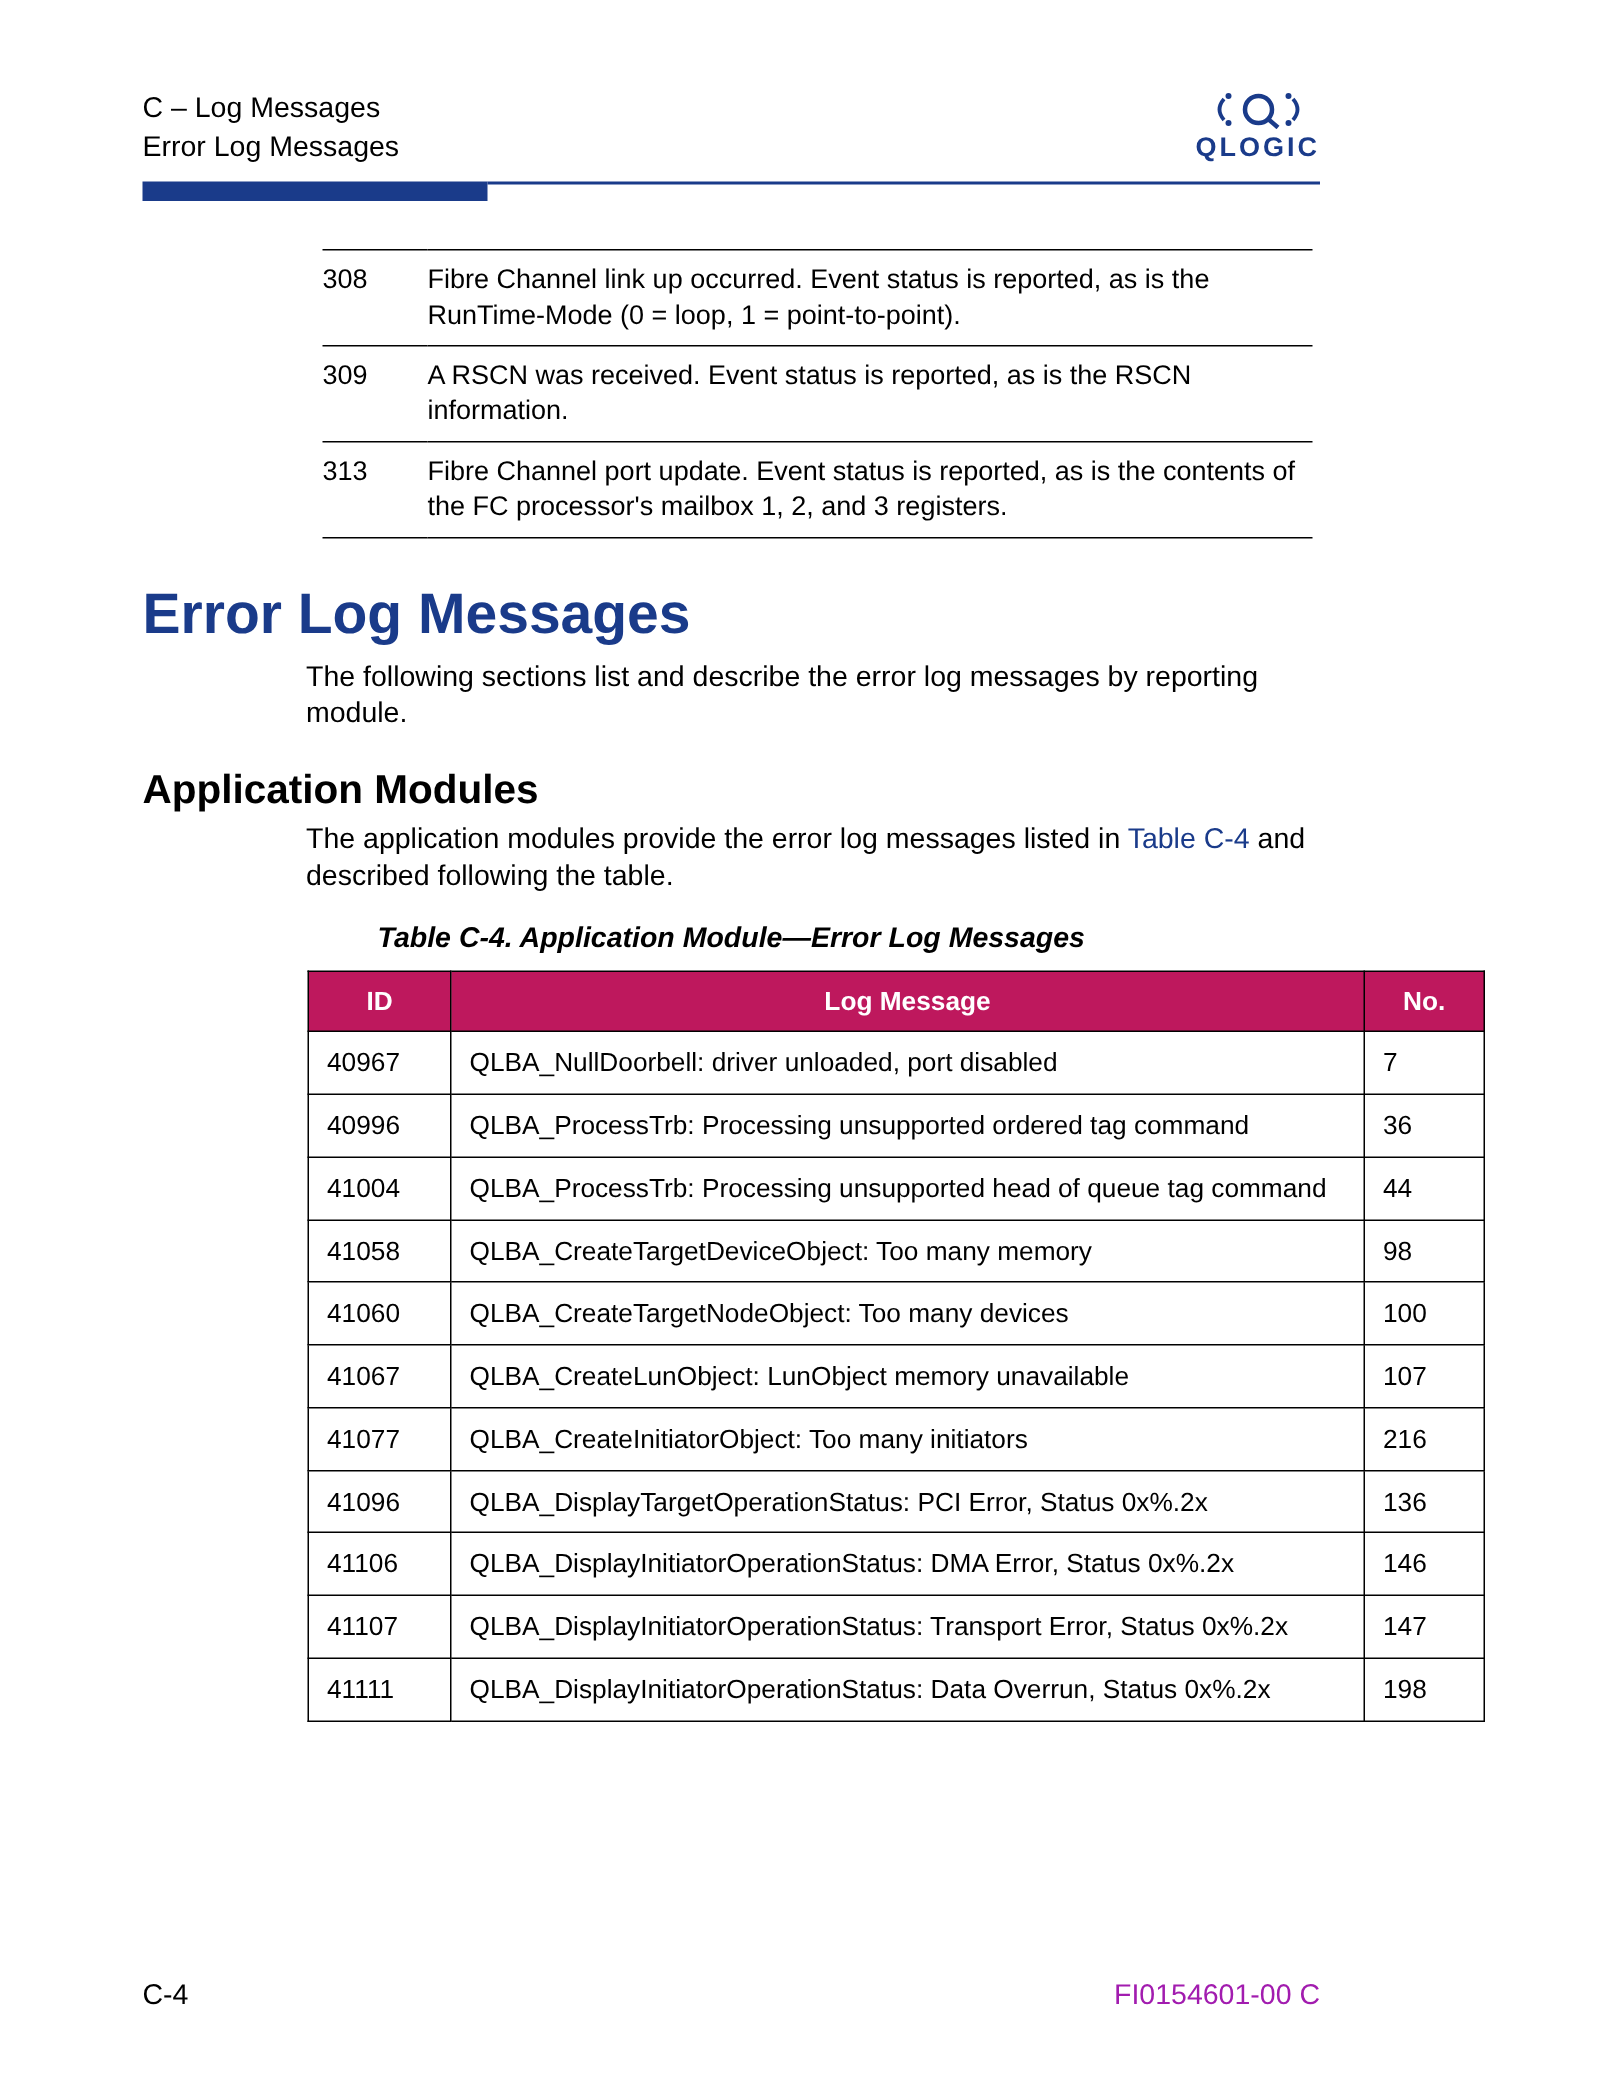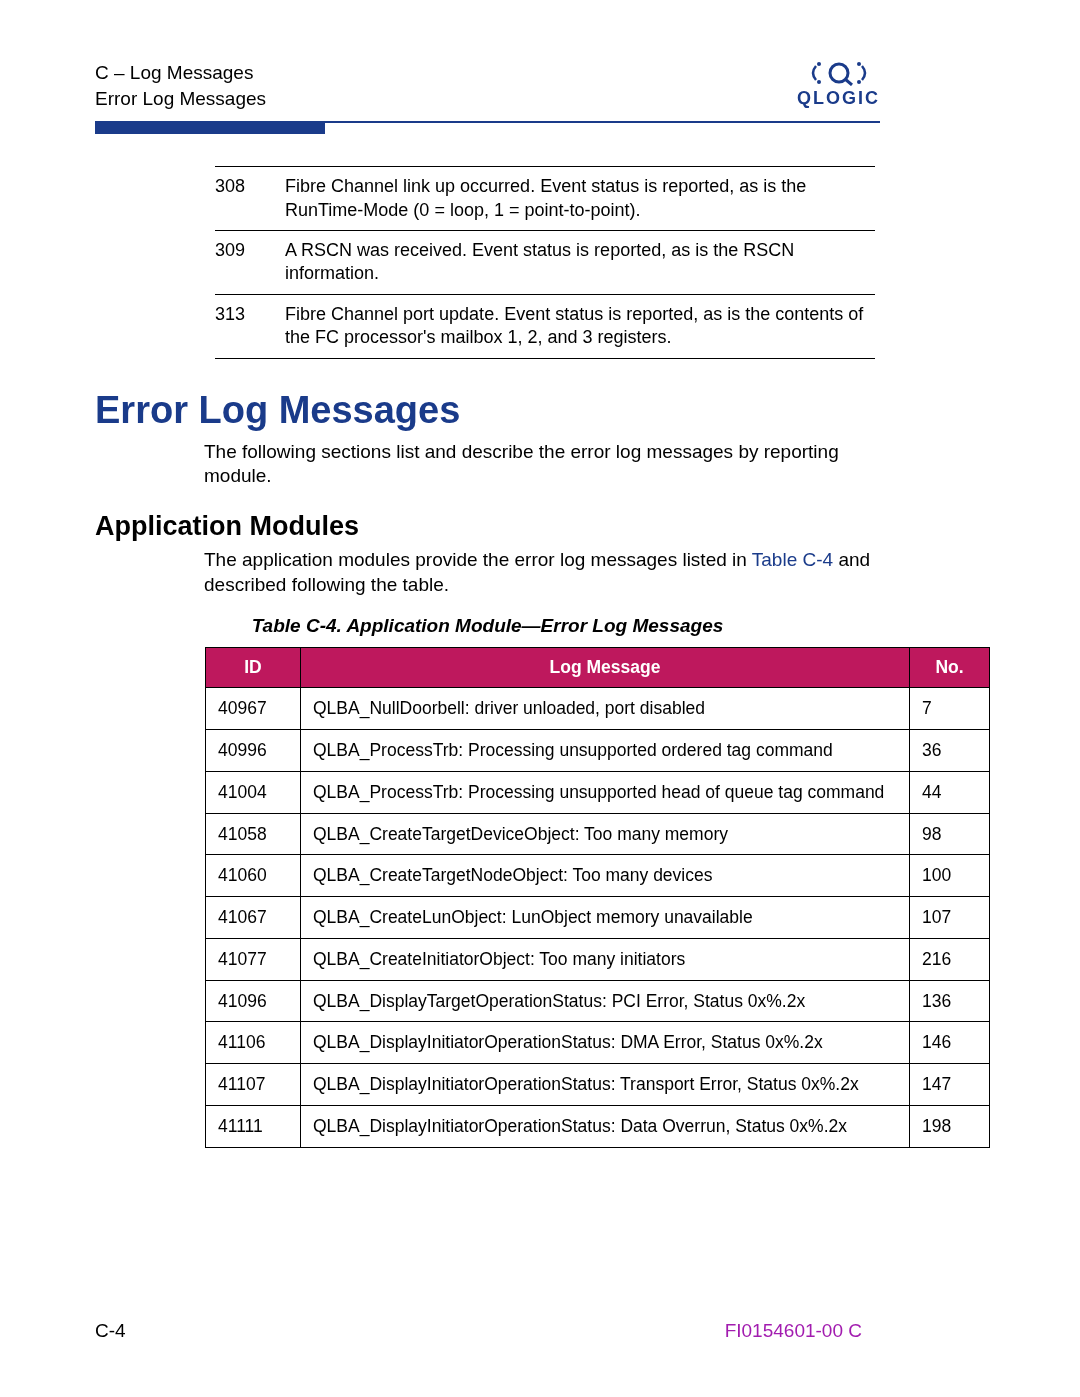--- a/index.html
+++ b/index.html
@@ -121,21 +121,21 @@
     padding: 9px 12px;
     vertical-align: top;
     line-height: 1.3;
   }
   .main-table th:nth-child(1), .main-table td:nth-child(1) { width: 70px; }
   .main-table th:nth-child(3), .main-table td:nth-child(3) { width: 55px; }
   .footer {
     position: absolute;
     bottom: 55px;
     left: 95px;
-    right: 113px;
+    right: 95px;
     display: flex;
     justify-content: space-between;
     font-size: 19px;
   }
   .footer-right {
     color: #a21caf;
   }
 </style>
 </head>
 <body>

